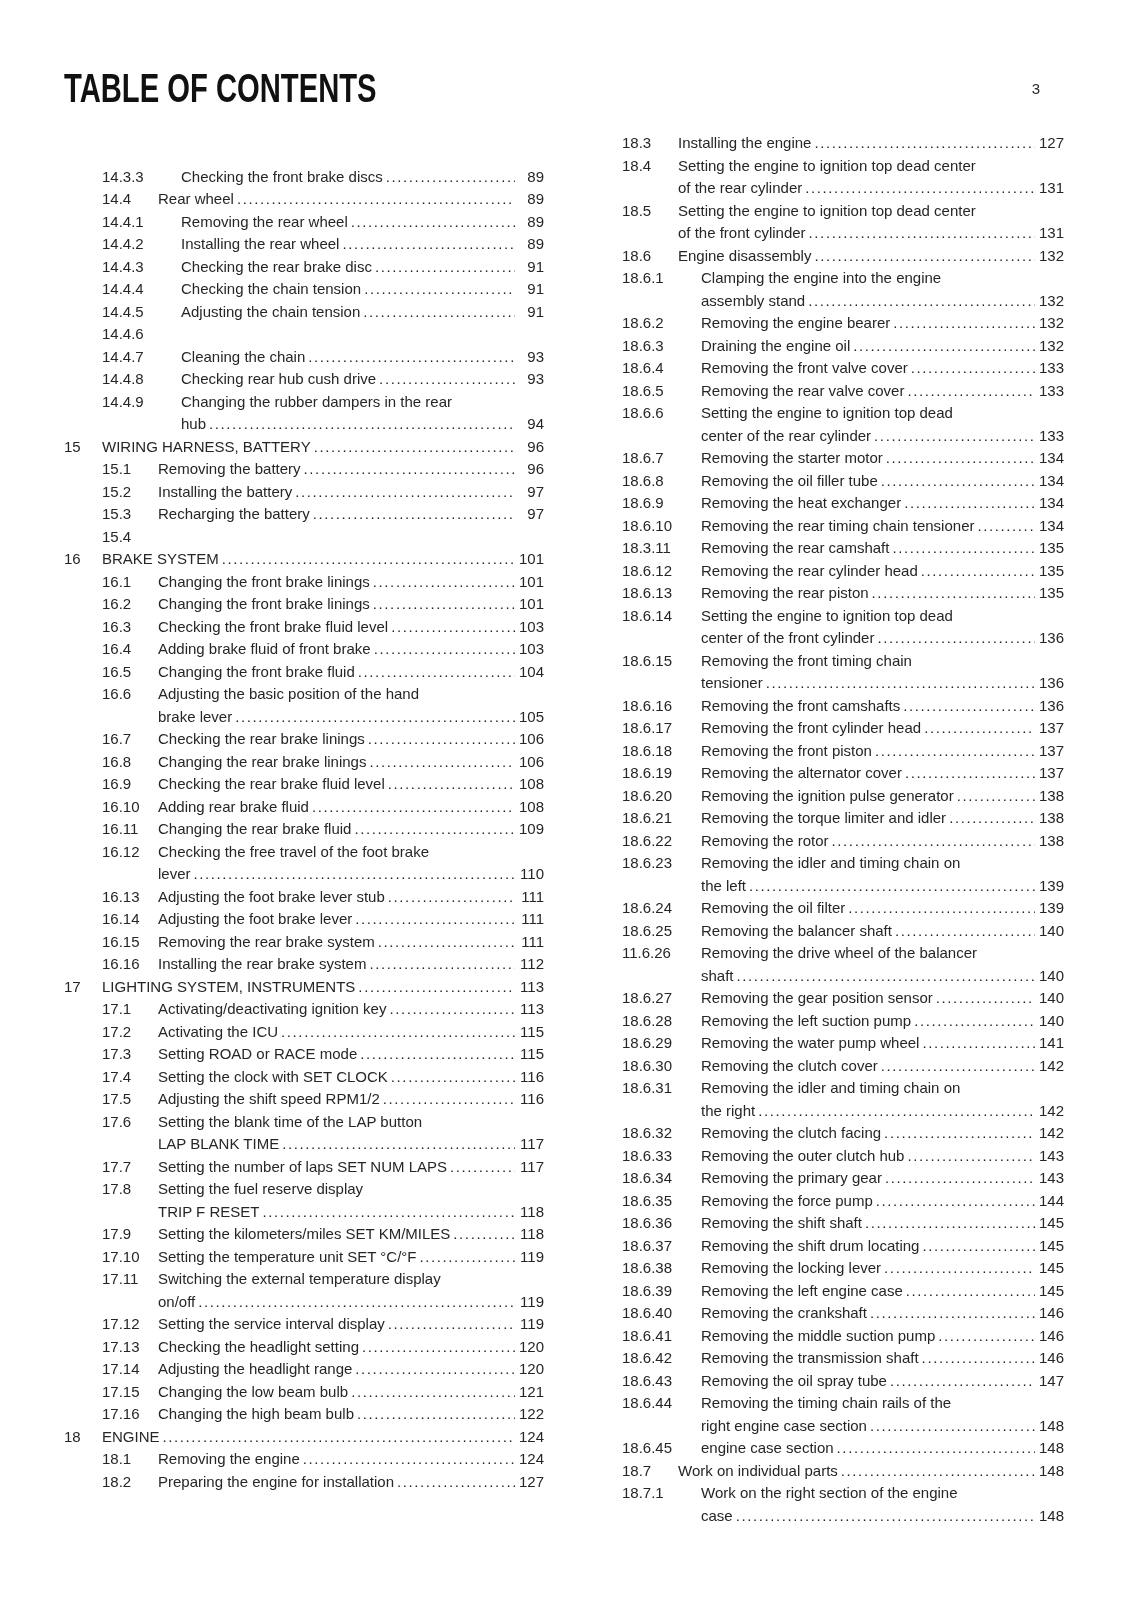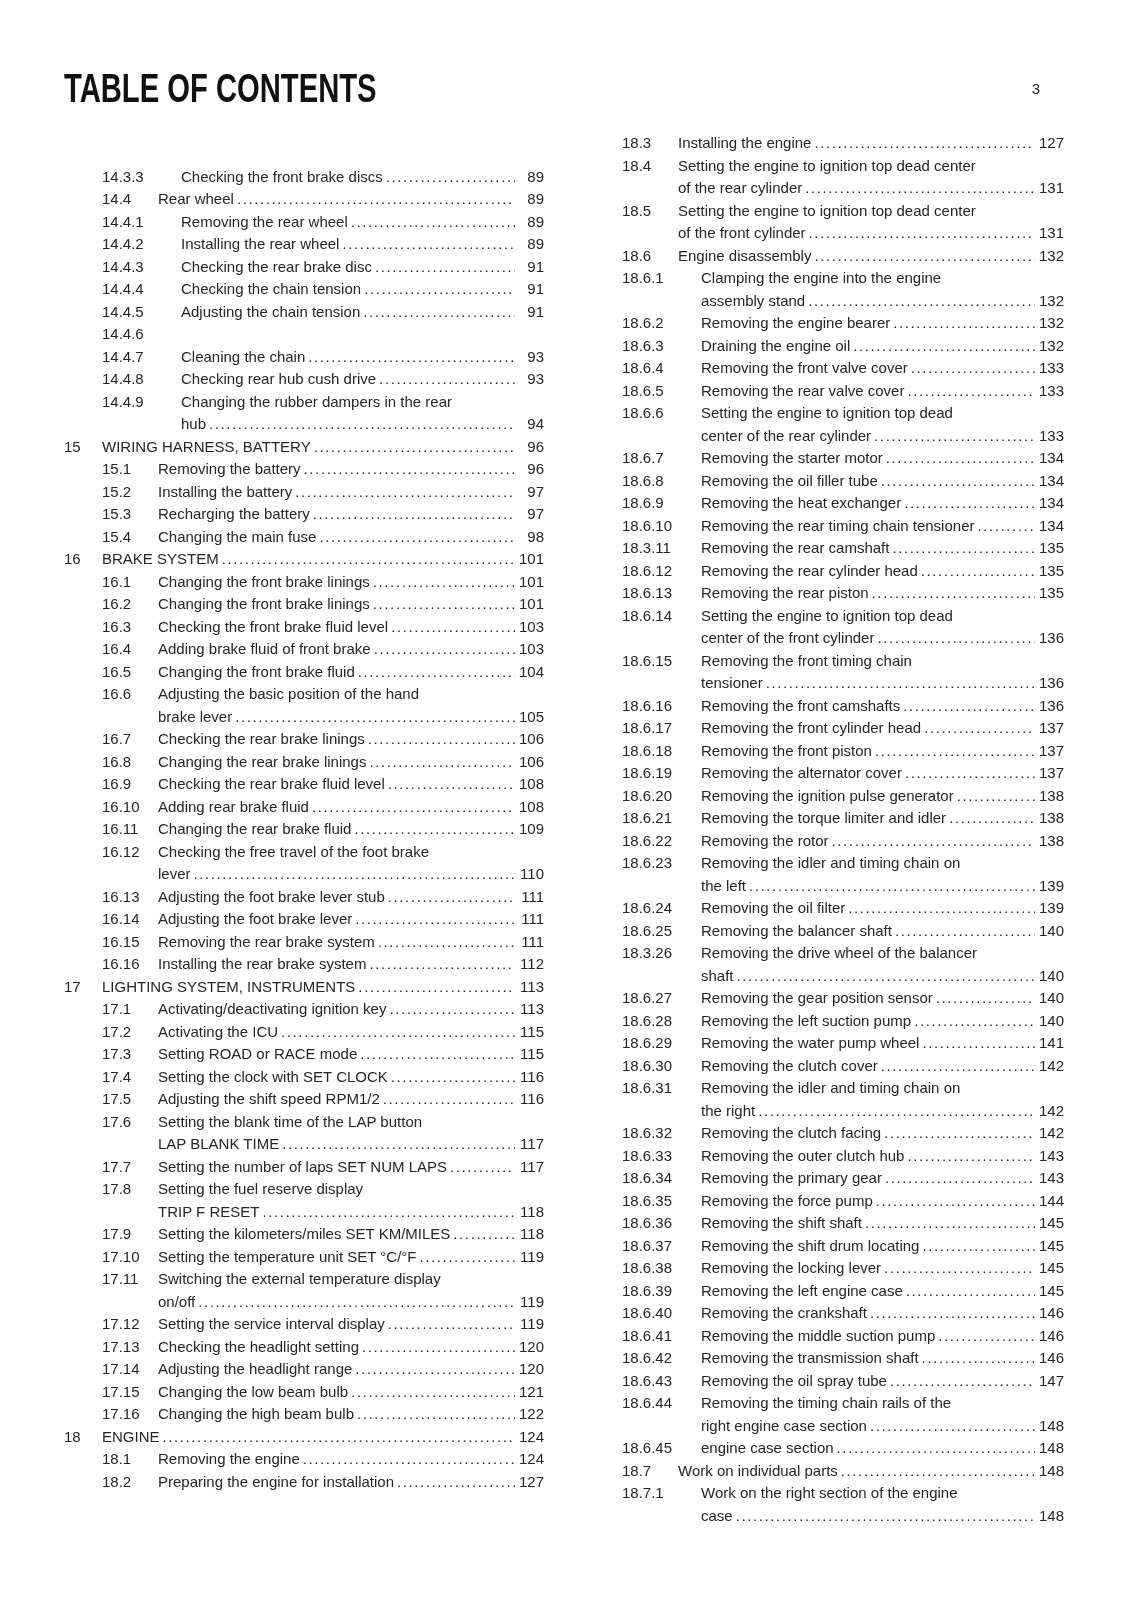--- a/index.html
+++ b/index.html
@@ -240,27 +240,20 @@
           <div class="content">
             <div class="tline">
               <span class="t">Recharging the battery</span>
               <span class="dots"></span>
               <span class="pg">97</span>
             </div>
           </div>
         </div>
         <div class="entry lvl2">
           <span class="num">15.4</span>
-          <div class="content">
-            <div class="tline">
-              <span class="t">Changing the main fuse</span>
-              <span class="dots"></span>
-              <span class="pg">98</span>
-            </div>
-          </div>
         </div>
         <div class="entry lvl1">
           <span class="num">16</span>
           <div class="content">
             <div class="tline">
               <span class="t">BRAKE SYSTEM</span>
               <span class="dots"></span>
               <span class="pg">101</span>
             </div>
           </div>
@@ -947,21 +940,21 @@
           <span class="num">18.6.25</span>
           <div class="content">
             <div class="tline">
               <span class="t">Removing the balancer shaft</span>
               <span class="dots"></span>
               <span class="pg">140</span>
             </div>
           </div>
         </div>
         <div class="entry lvl3">
-          <span class="num">18.3.26</span>
+          <span class="num">11.6.26</span>
           <div class="content">
             <div class="tline">
               <span class="t">Removing the drive wheel of the balancer</span>
             </div>
             <div class="tline">
               <span class="t">shaft</span>
               <span class="dots"></span>
               <span class="pg">140</span>
             </div>
           </div>

